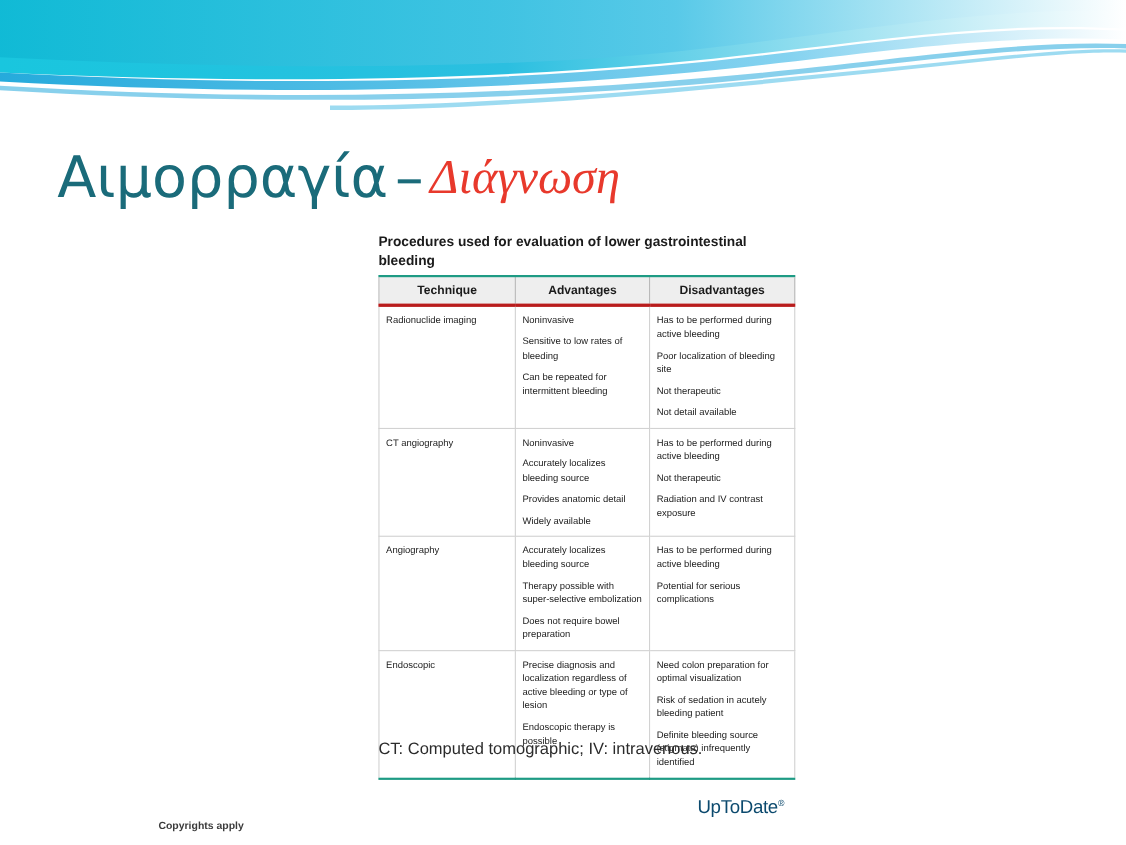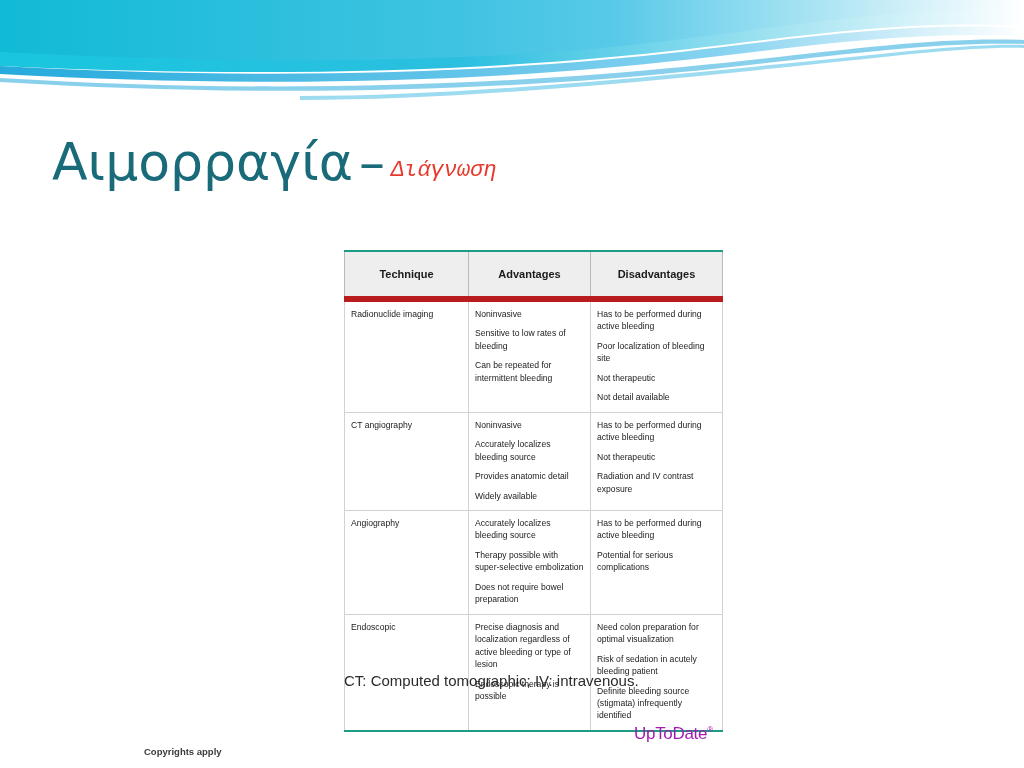--- a/index.html
+++ b/index.html
@@ -44,23 +44,23 @@
     letter-spacing: 0px;
     text-align: center;
   }
   .title-dash {
     font-size: 52px;
     color: #1a6b7a;
     font-family: "DejaVu Sans", sans-serif;
     padding: 0 6px;
   }
   .title-sub {
-    font-size: 22px;
+    font-size: 44px;
     color: #e8392c;
-    font-family: Liberation Mono, monospace;
+    font-family: Liberation Serif, serif;
     font-style: italic;
     position: relative;
     top: -4px;
   }
 
   
   .figure {
     position: absolute;
     left: 136px;
     top: 204px;
@@ -93,35 +93,35 @@
   table.proc col.c2 { width: 122px; }
   table.proc col.c3 { width: 132px; }
   table.proc thead th {
     background: #eeeeee;
     border: 1px solid #b9b9b9;
     border-top: none;
     font-size: 11px;
     font-weight: bold;
     color: #1b1b1b;
     text-align: center;
-    padding: 16px 4px;
+    padding: 6px 4px;
     font-family: "Liberation Sans", sans-serif;
   }
   table.proc tbody td {
     border: 1px solid #d2d2d2;
     border-top: 1px solid #b9b9b9;
     vertical-align: top;
     padding: 6px 6px 8px 6px;
     font-size: 8.6px;
     line-height: 1.45;
     color: #1b1b1b;
     font-family: "Liberation Sans", sans-serif;
   }
   table.proc tbody tr:first-child td {
-    border-top: 6px solid #b91c1c;
+    border-top: 3px solid #b91c1c;
   }
   table.proc tbody td ul {
     margin: 0;
     padding: 0;
     list-style: none;
   }
   table.proc tbody td ul li {
     margin: 0 0 7px 0;
   }
   table.proc tbody td ul li:last-child {
@@ -133,21 +133,21 @@
     top: 468px;
     font-size: 15px;
     color: #2b2b2b;
     font-family: "Liberation Sans", sans-serif;
   }
   .uptodate {
     position: absolute;
     left: 498px;
     top: 520px;
     font-size: 17px;
-    color: #a21caf;
+    color: #0c4a6e;
     font-family: "Liberation Sans", sans-serif;
     letter-spacing: -0.3px;
   }
   .uptodate sup {
     font-size: 8px;
     vertical-align: super;
   }
   .copyright {
     position: absolute;
     left: 144px;
@@ -191,20 +191,21 @@
       <path d="M300,96 C480,96 700,72 900,52 C960,46 1000,44 1024,45 L1024,48 C1000,47 962,49 902,55 C702,76 482,100 300,100 Z" fill="#3bb7e4" opacity="0.5"></path>
     </svg>
   </div>
 
   <div class="title-block">
     <span class="title-main">Αιμορραγία</span><span class="title-dash">–</span><span class="title-sub">Διάγνωση</span>
   </div>
 
   <div class="figure">
 
+    <div class="fig-title">Procedures used for evaluation of lower gastrointestinal bleeding</div>
 
     <table class="proc">
       <colgroup>
         <col class="c1">
           <col class="c2">
           <col class="c3">
       </colgroup>
       <thead>
         <tr>
           <th>Technique</th>

